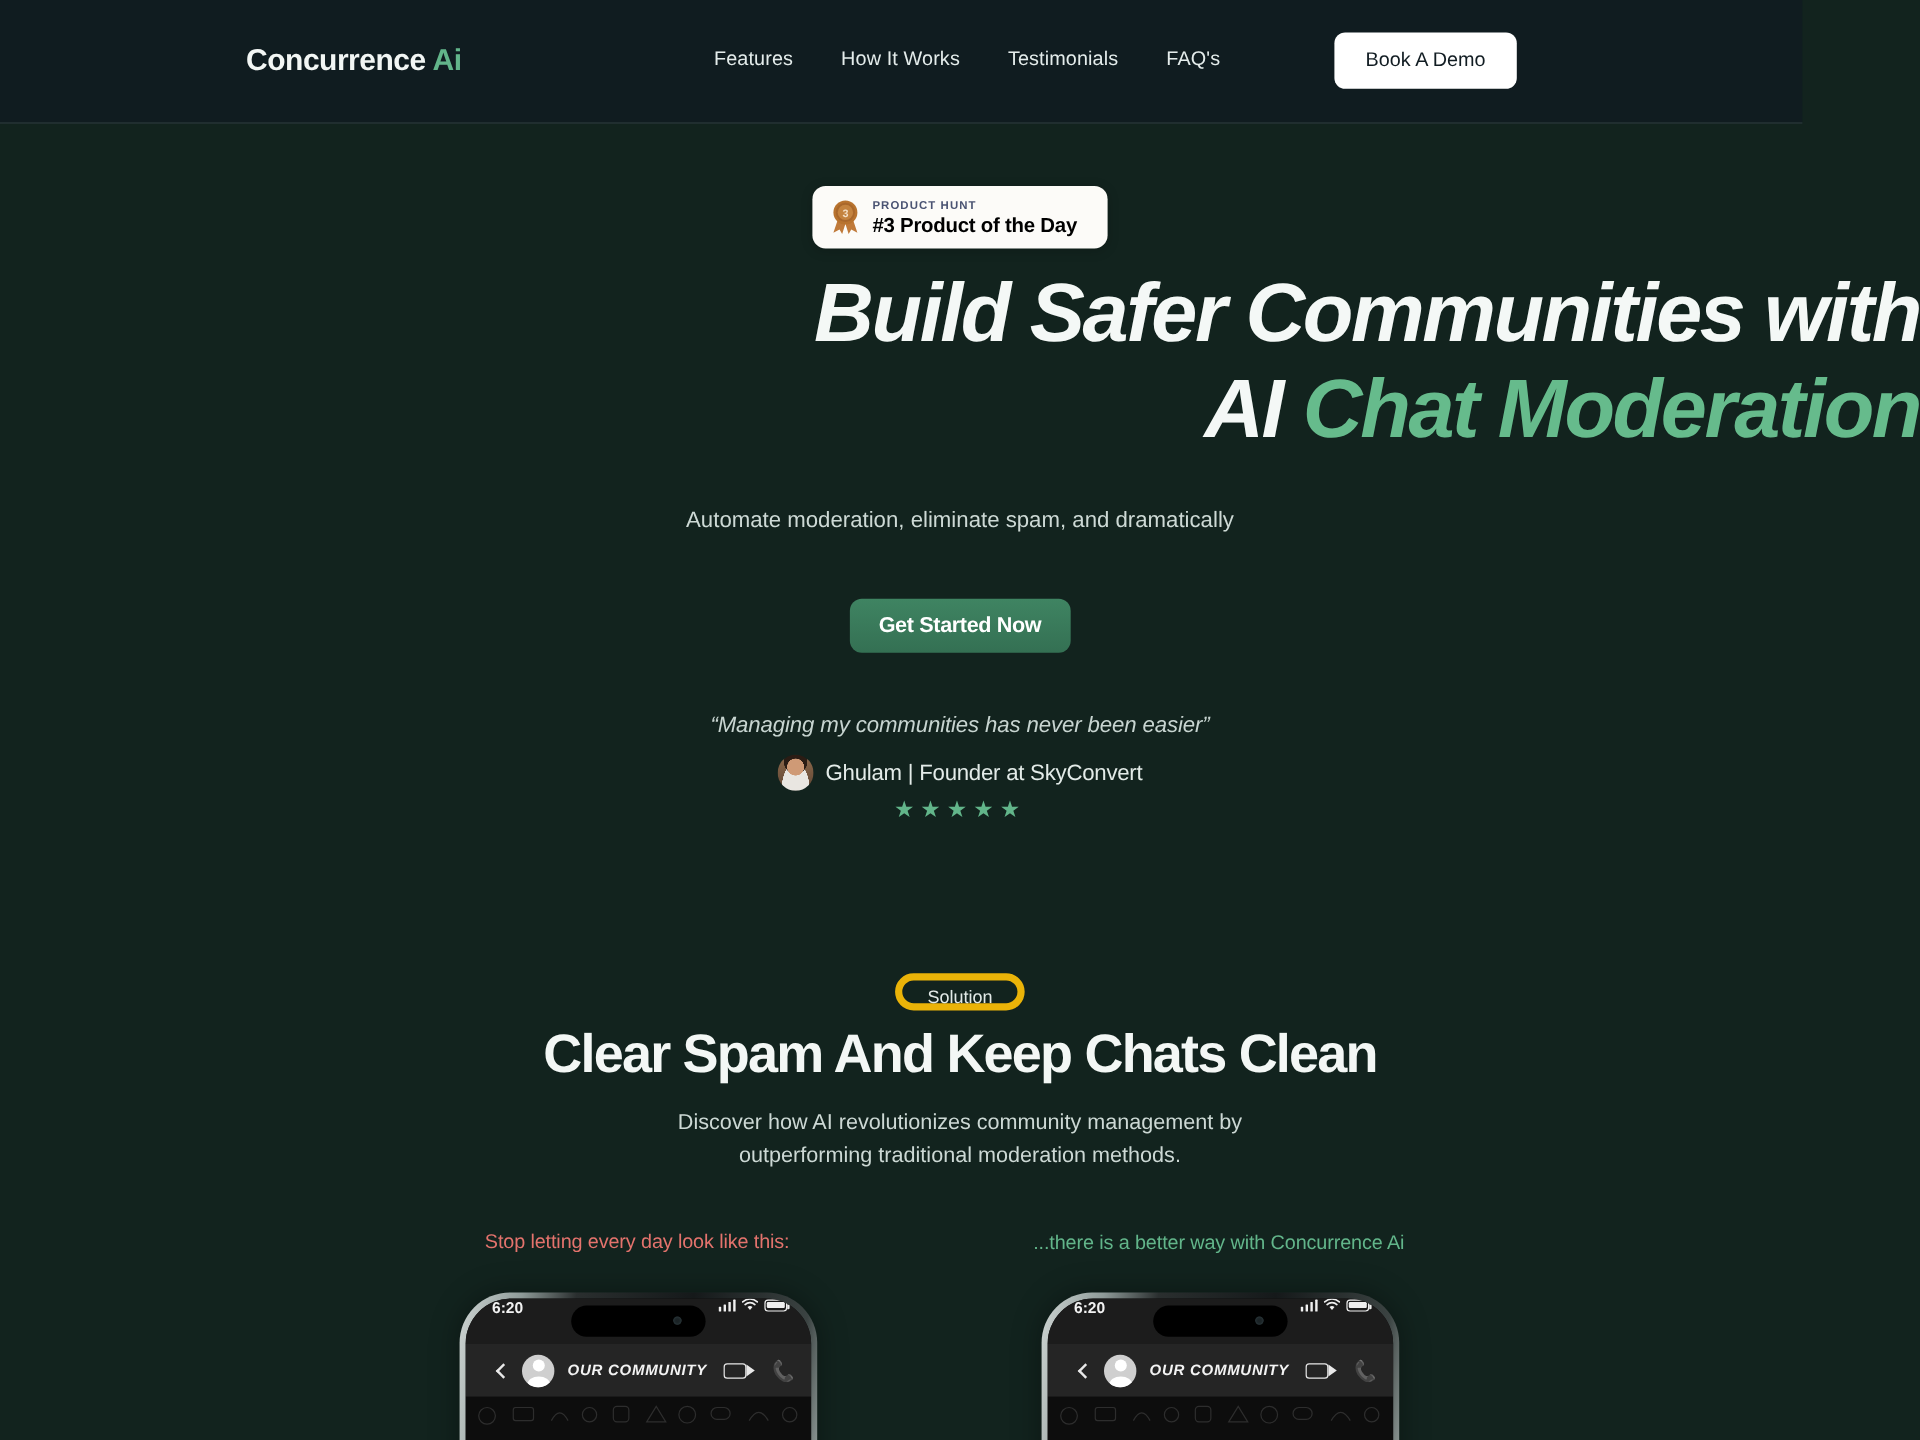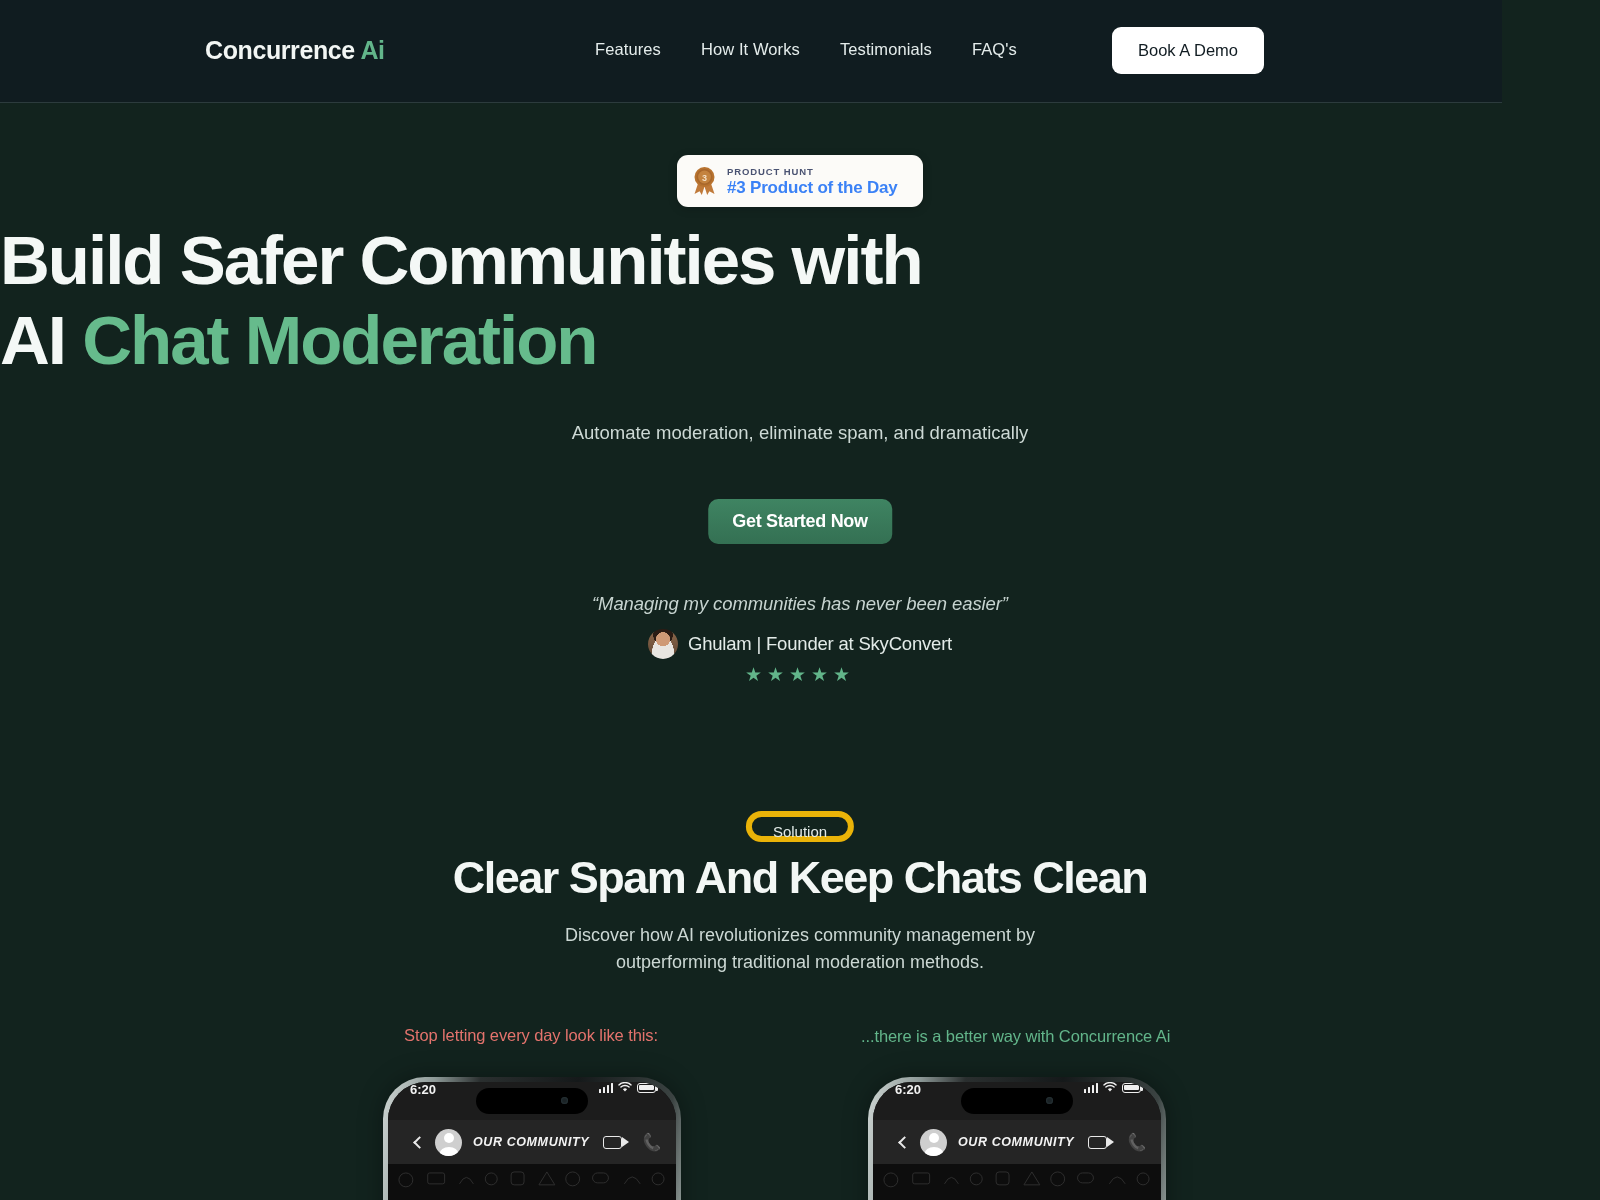--- a/index.html
+++ b/index.html
@@ -55,28 +55,28 @@
     padding-left: 14px;
     box-shadow: 0 2px 10px rgba(0,0,0,.18);
   }
   .medal { width: 27px; height: 30px; flex: 0 0 auto; position: relative; }
   .ph-texts { display: flex; flex-direction: column; justify-content: center; }
   .ph-kicker {
     font-size: 9.5px; font-weight: 700; letter-spacing: 0.9px;
     color: #4a5372; line-height: 13px;
   }
   .ph-title {
-    font-size: 17px; font-weight: 700; color: #3b82f6;
+    font-size: 17px; font-weight: 700; color: #000000;
     line-height: 20px; letter-spacing: -0.2px; white-space: nowrap;
   }
 
   .headline {
-    position: absolute; top: 118px; width: 1600px; text-align: left;
+    position: absolute; top: 118px; width: 1600px; text-align: right;
     font-size: 69px; line-height: 80px; font-weight: 600;
-    letter-spacing: -2.0px; color: #f4f8f6;
+    letter-spacing: -2.0px; color: #f4f8f6; font-style: italic;
   }
   .headline .green { color: #66bb8c; }
 
   .subhead {
     position: absolute; top: 316px; width: 1600px; text-align: center;
     font-size: 18.5px; line-height: 28px; color: #cdd9d5; font-weight: 400;
   }
 
   .cta-btn {
     position: absolute; top: 396px; left: 50%; transform: translateX(-50%);

